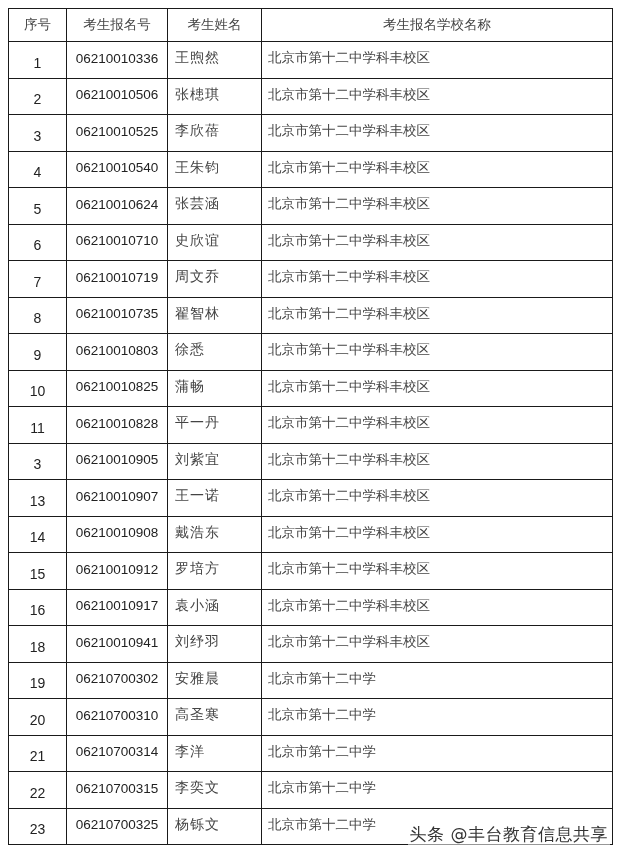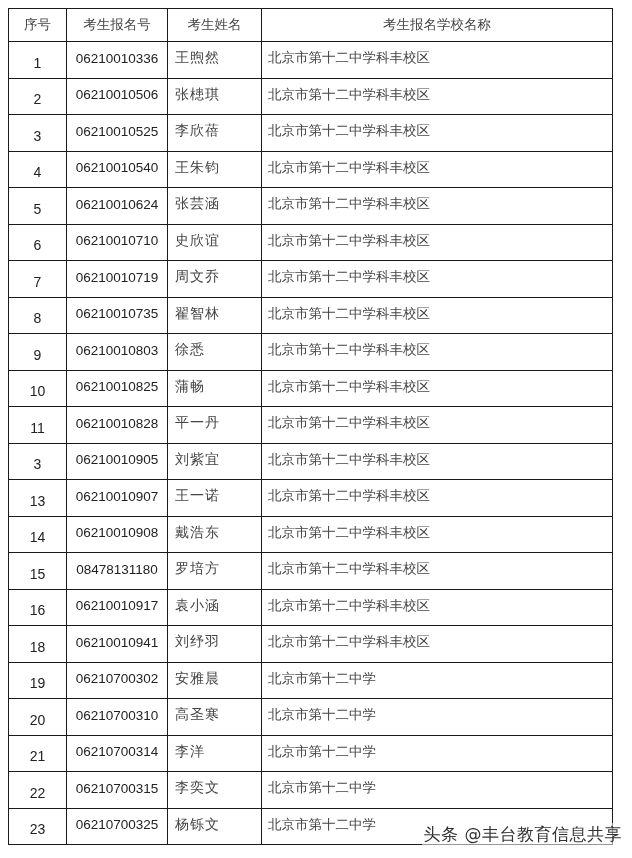--- a/index.html
+++ b/index.html
@@ -78,21 +78,21 @@
     td.school {
       text-align: left;
       padding-left: 6px !important;
       font-family: Liberation Serif, serif;
       font-size: 13.5px;
       color: #444;
       padding-bottom: 3px !important;
     }
     .watermark {
       position: absolute;
-      right: 8px;
+      right: 22px;
       bottom: 12px;
       font-family: "DejaVu Sans", sans-serif;
       font-size: 17px;
       color: #333;
       background: rgba(255,255,255,0.55);
       padding: 0 2px;
       letter-spacing: 0.5px;
     }
   </style>
 </head>
@@ -195,21 +195,21 @@
           <td class="school">北京市第十二中学科丰校区</td>
         </tr>
         <tr>
           <td class="seq">14</td>
           <td class="sid">06210010908</td>
           <td class="sname">戴浩东</td>
           <td class="school">北京市第十二中学科丰校区</td>
         </tr>
         <tr>
           <td class="seq">15</td>
-          <td class="sid">08478131180</td>
+          <td class="sid">06210010912</td>
           <td class="sname">罗培方</td>
           <td class="school">北京市第十二中学科丰校区</td>
         </tr>
         <tr>
           <td class="seq">16</td>
           <td class="sid">06210010917</td>
           <td class="sname">袁小涵</td>
           <td class="school">北京市第十二中学科丰校区</td>
         </tr>
         <tr>

